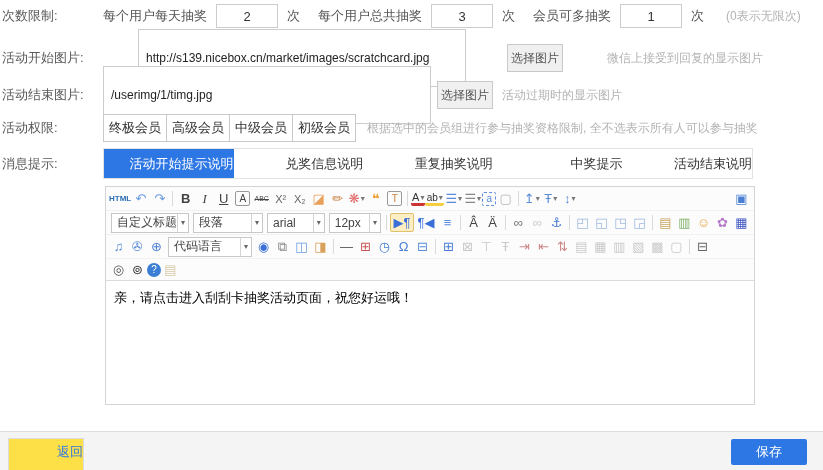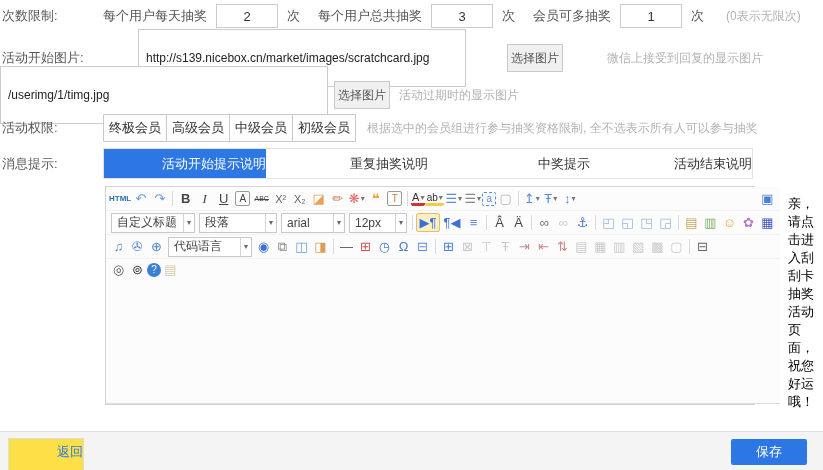--- a/index.html
+++ b/index.html
@@ -25,21 +25,21 @@
   
   .member-btn{width:64px;height:28px;line-height:26px;text-align:center;background:#fff;border:1px solid #c9c9c9;
     margin-left:-1px;color:#333;cursor:pointer;box-sizing:border-box;}
   .member-btn:first-child{margin-left:0;}
   
   #tab-bar{display:flex;width:650px;height:31px;border:1px solid #e3e3e3;background:#fff;box-sizing:border-box;}
   .tab{flex:1;text-align:right;line-height:29px;color:#333;cursor:pointer;}
   .tab.active{background:var(--accent);color:#fff;}
   
   #editor{position:absolute;left:105px;top:186px;width:650px;height:219px;border:1px solid #d4d4d4;
-    box-sizing:border-box;display:flex;background:#fff;}
+    box-sizing:border-box;display:flex;flex-direction:column;background:#fff;}
   #toolbar{background:#fcfcfc;border-bottom:1px solid #dcdcdc;}
   .tb-row{display:flex;align-items:center;height:23px;padding:0 3px;border-bottom:1px solid #f1f1f1;overflow:hidden;white-space:nowrap;}
   .tb-row:last-child{border-bottom:none;height:21px;}
   .tbi{min-width:19px;height:19px;display:inline-flex;align-items:center;justify-content:center;
     font-size:13px;border-radius:2px;cursor:pointer;color:#666;box-sizing:border-box;}
   .tiny{font-size:8px;font-weight:bold;}
   .tiny2{font-size:11px;}
   .bold{font-weight:bold;color:#444;}
   .italic{font-style:italic;font-family:"Liberation Serif","DejaVu Serif",serif;color:#444;}
   .underline{text-decoration:underline;color:#444;}
@@ -93,40 +93,42 @@
   </div>
 
   <div class="frow" style="top:44px;height:28px;gap:35px;">
     <span class="flabel">活动开始图片:</span>
     <input class="url-input" value="http://s139.nicebox.cn/market/images/scratchcard.jpg" style="">
     <span class="choose-btn">选择图片</span>
     <span class="hint img-hint">微信上接受到回复的显示图片</span>
   </div>
 
   <div class="frow" style="top:81px;height:28px;">
+    <span class="flabel">活动结束图片:</span>
     <input class="url-input" value="/userimg/1/timg.jpg" style="">
     <span class="choose-btn">选择图片</span>
     <span class="hint img-hint">活动过期时的显示图片</span>
   </div>
 
   <div class="frow" style="top:114px;height:28px;">
     <span class="flabel">活动权限:</span>
     <div class="fcontent" id="member-group">
         <div class="member-btn">终极会员</div>
         <div class="member-btn">高级会员</div>
         <div class="member-btn">中级会员</div>
         <div class="member-btn">初级会员</div>
       </div>
     <span class="hint" style="margin-left:11px;">根据选中的会员组进行参与抽奖资格限制, 全不选表示所有人可以参与抽奖</span>
   </div>
 
   <div class="frow" style="top:148px;height:31px;">
     <span class="flabel">消息提示:</span>
     <div id="tab-bar">
         <div class="tab active">活动开始提示说明</div>
+        <div class="tab">兑奖信息说明</div>
         <div class="tab">重复抽奖说明</div>
         <div class="tab">中奖提示</div>
         <div class="tab">活动结束说明</div>
       </div>
   </div>
 
   <div id="editor">
     <div id="toolbar">
         <div class="tb-row">
           <span class="tbi tiny" style="color: rgb(43, 111, 181);">HTML</span>

